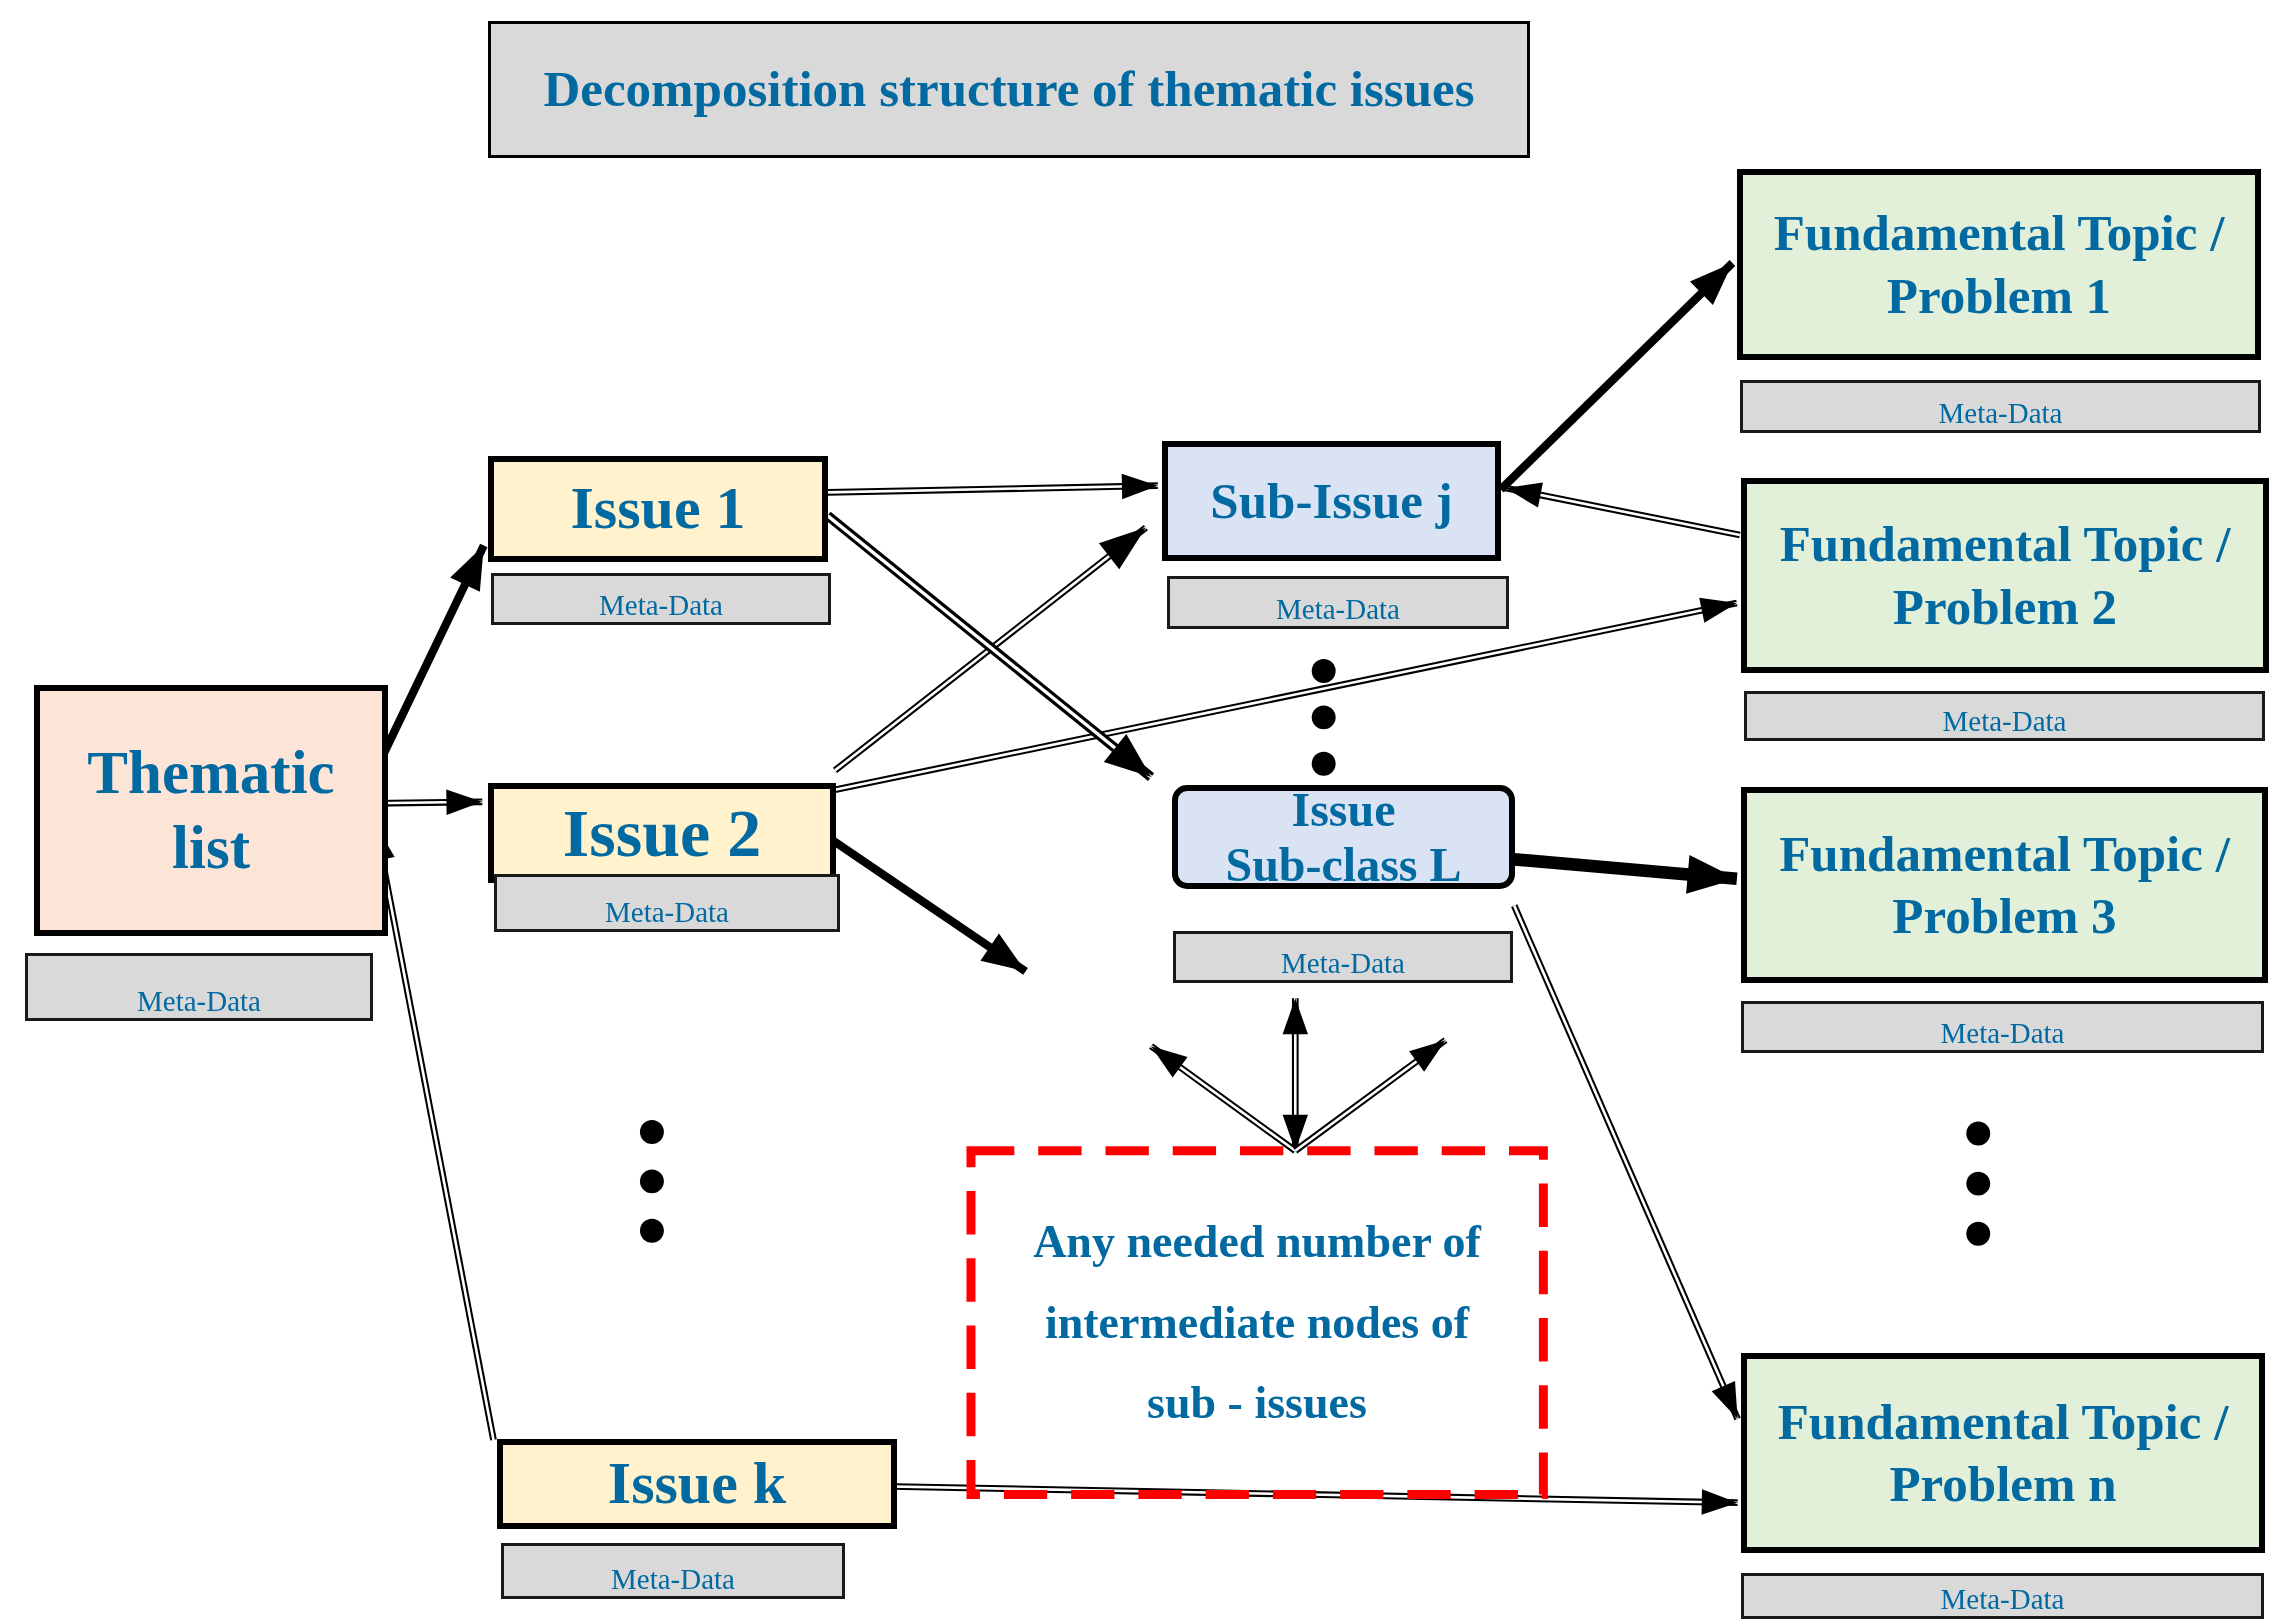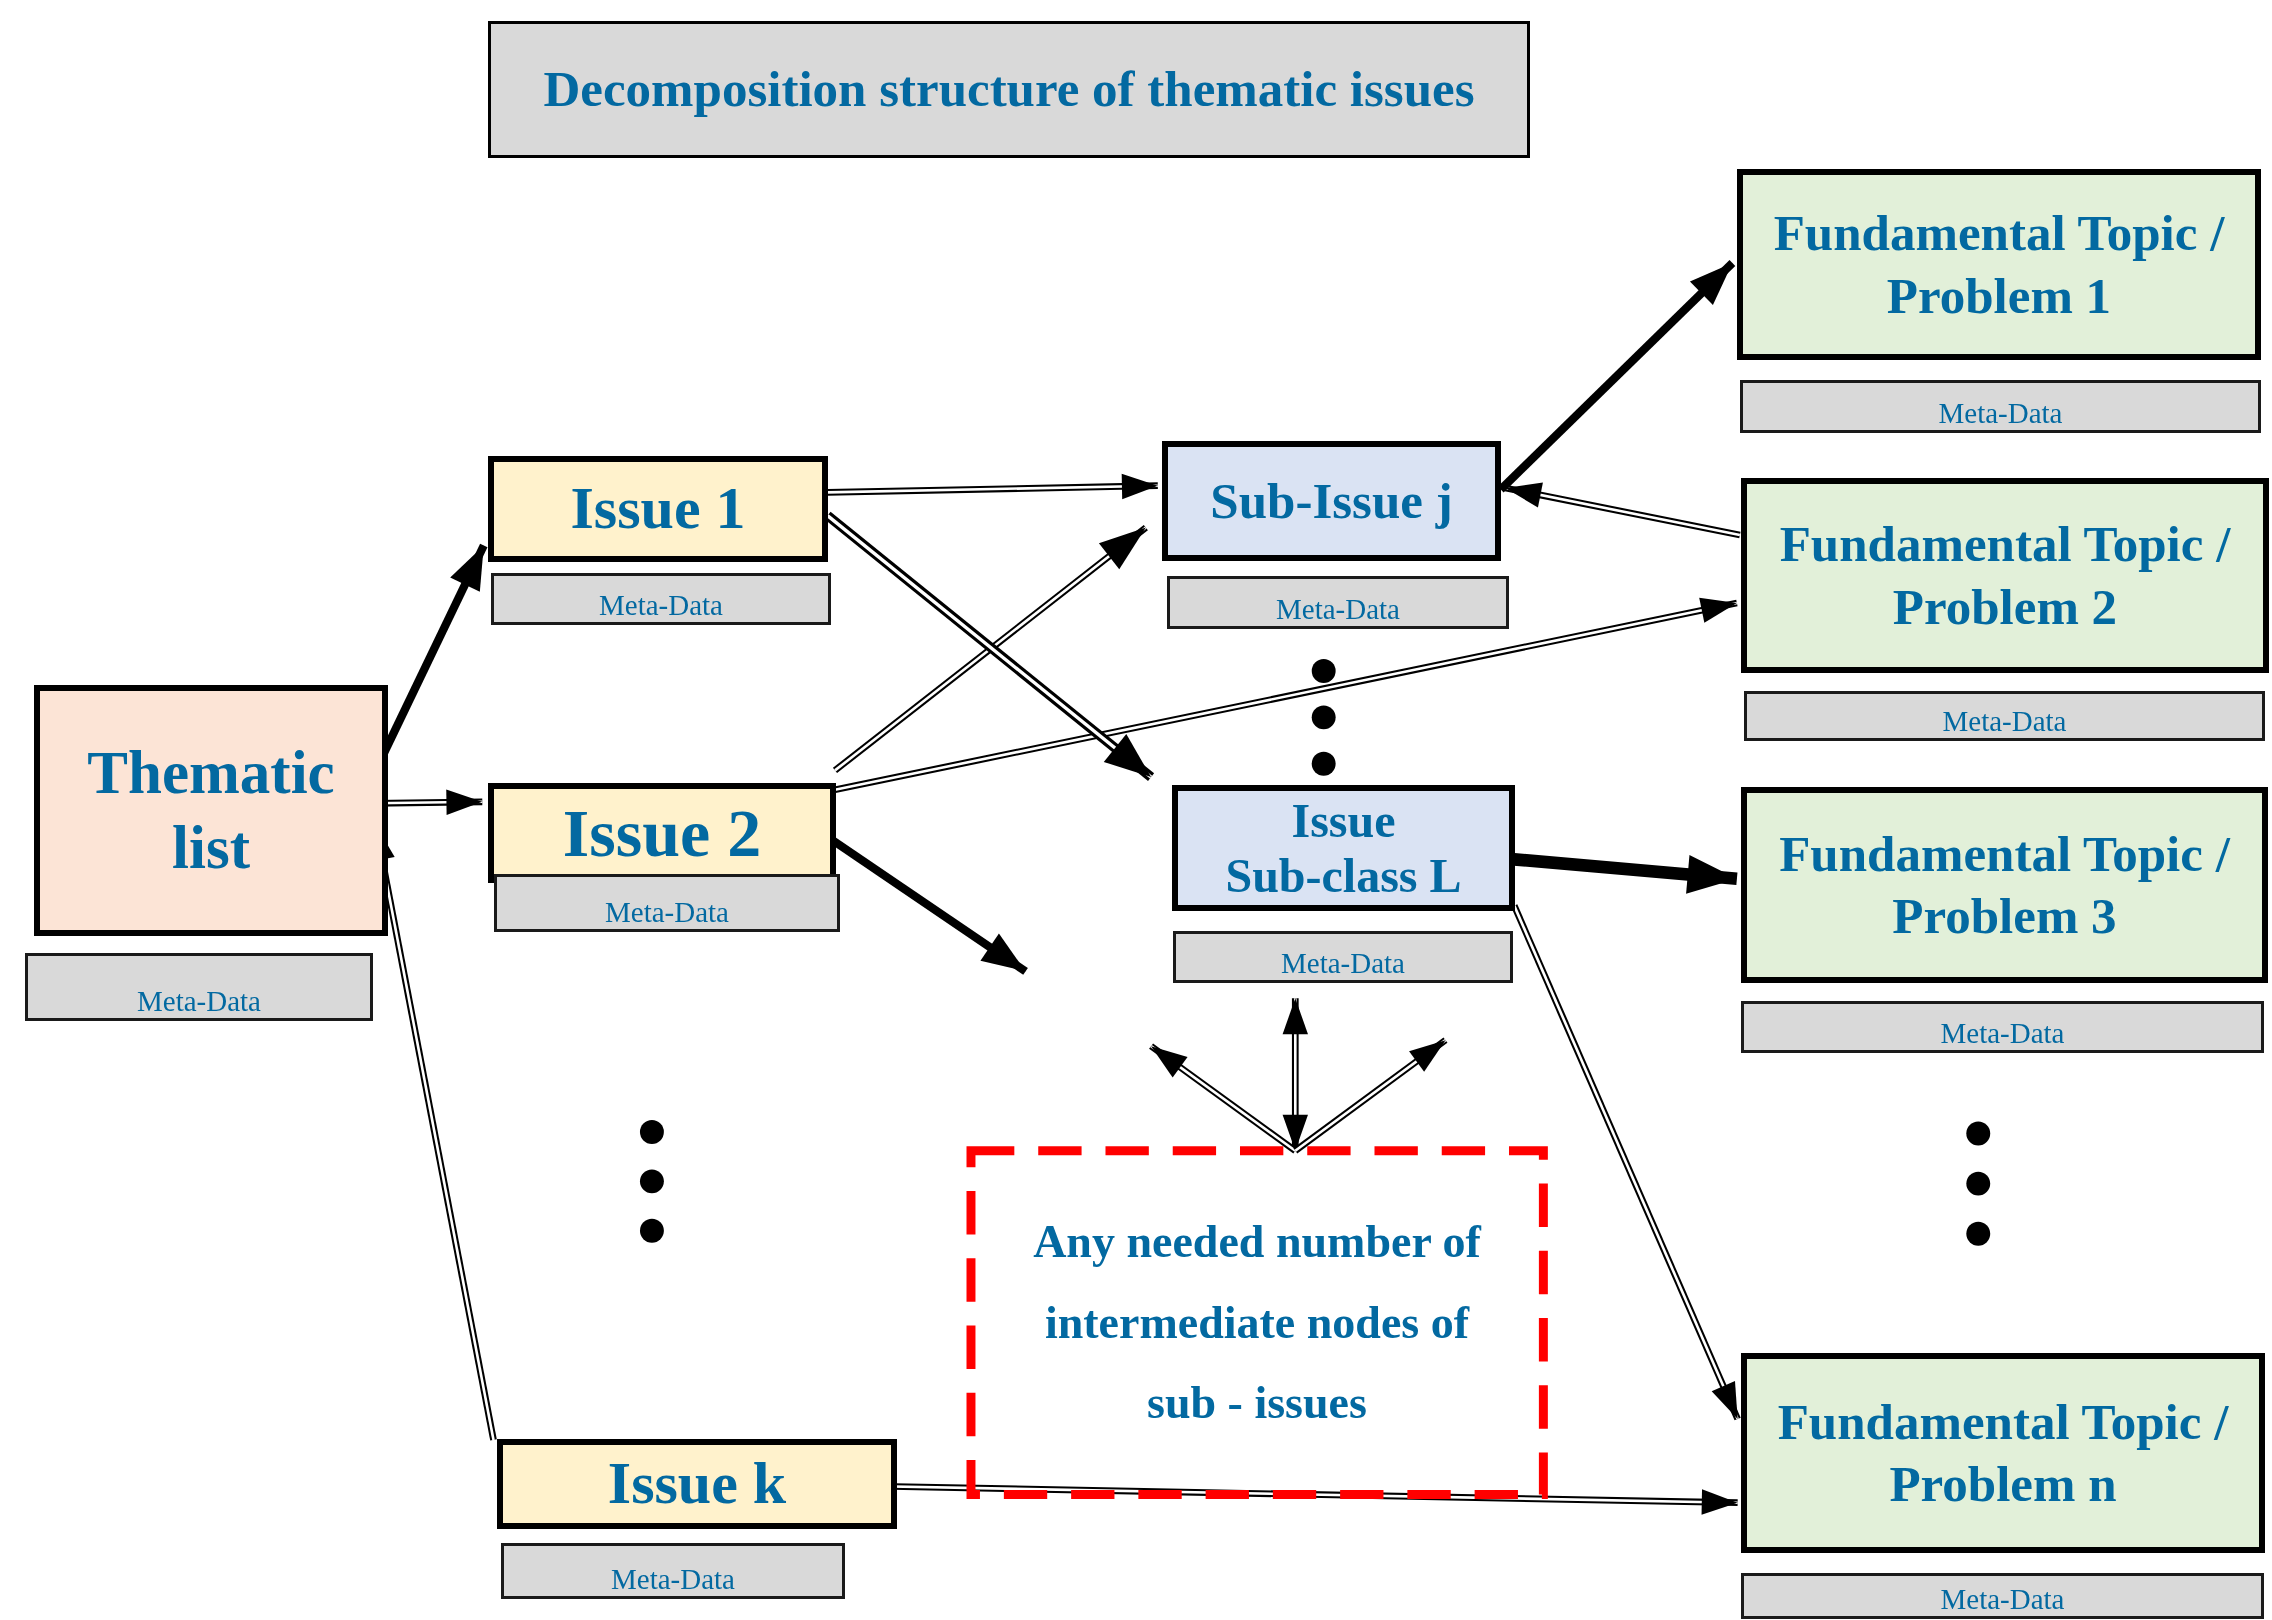--- a/index.html
+++ b/index.html
@@ -155,21 +155,21 @@
     <span>Meta-Data</span>
   </div>
 
   <div class="node subissue" style="left:1162px;top:441px;width:339px;height:120px;font-size:51px;">
     <span>Sub-Issue j</span>
   </div>
   <div class="meta" style="left:1167px;top:576px;width:342px;height:53px;">
     <span>Meta-Data</span>
   </div>
 
-  <div class="node subissue" style="left:1172px;top:785px;width:343px;height:126px;font-size:48px;line-height:1.15;">
+  <div class="node subissue" style="left:1172px;top:785px;width:343px;height:104px;font-size:48px;line-height:1.15;border-radius:15px;">
     <span>Issue
 Sub-class L</span>
   </div>
   <div class="meta" style="left:1173px;top:931px;width:340px;height:52px;">
     <span>Meta-Data</span>
   </div>
 
   <div class="node fundamental" style="left:1737px;top:169px;width:524px;height:191px;font-size:51px;">
     <span>Fundamental Topic /
 Problem 1</span>

